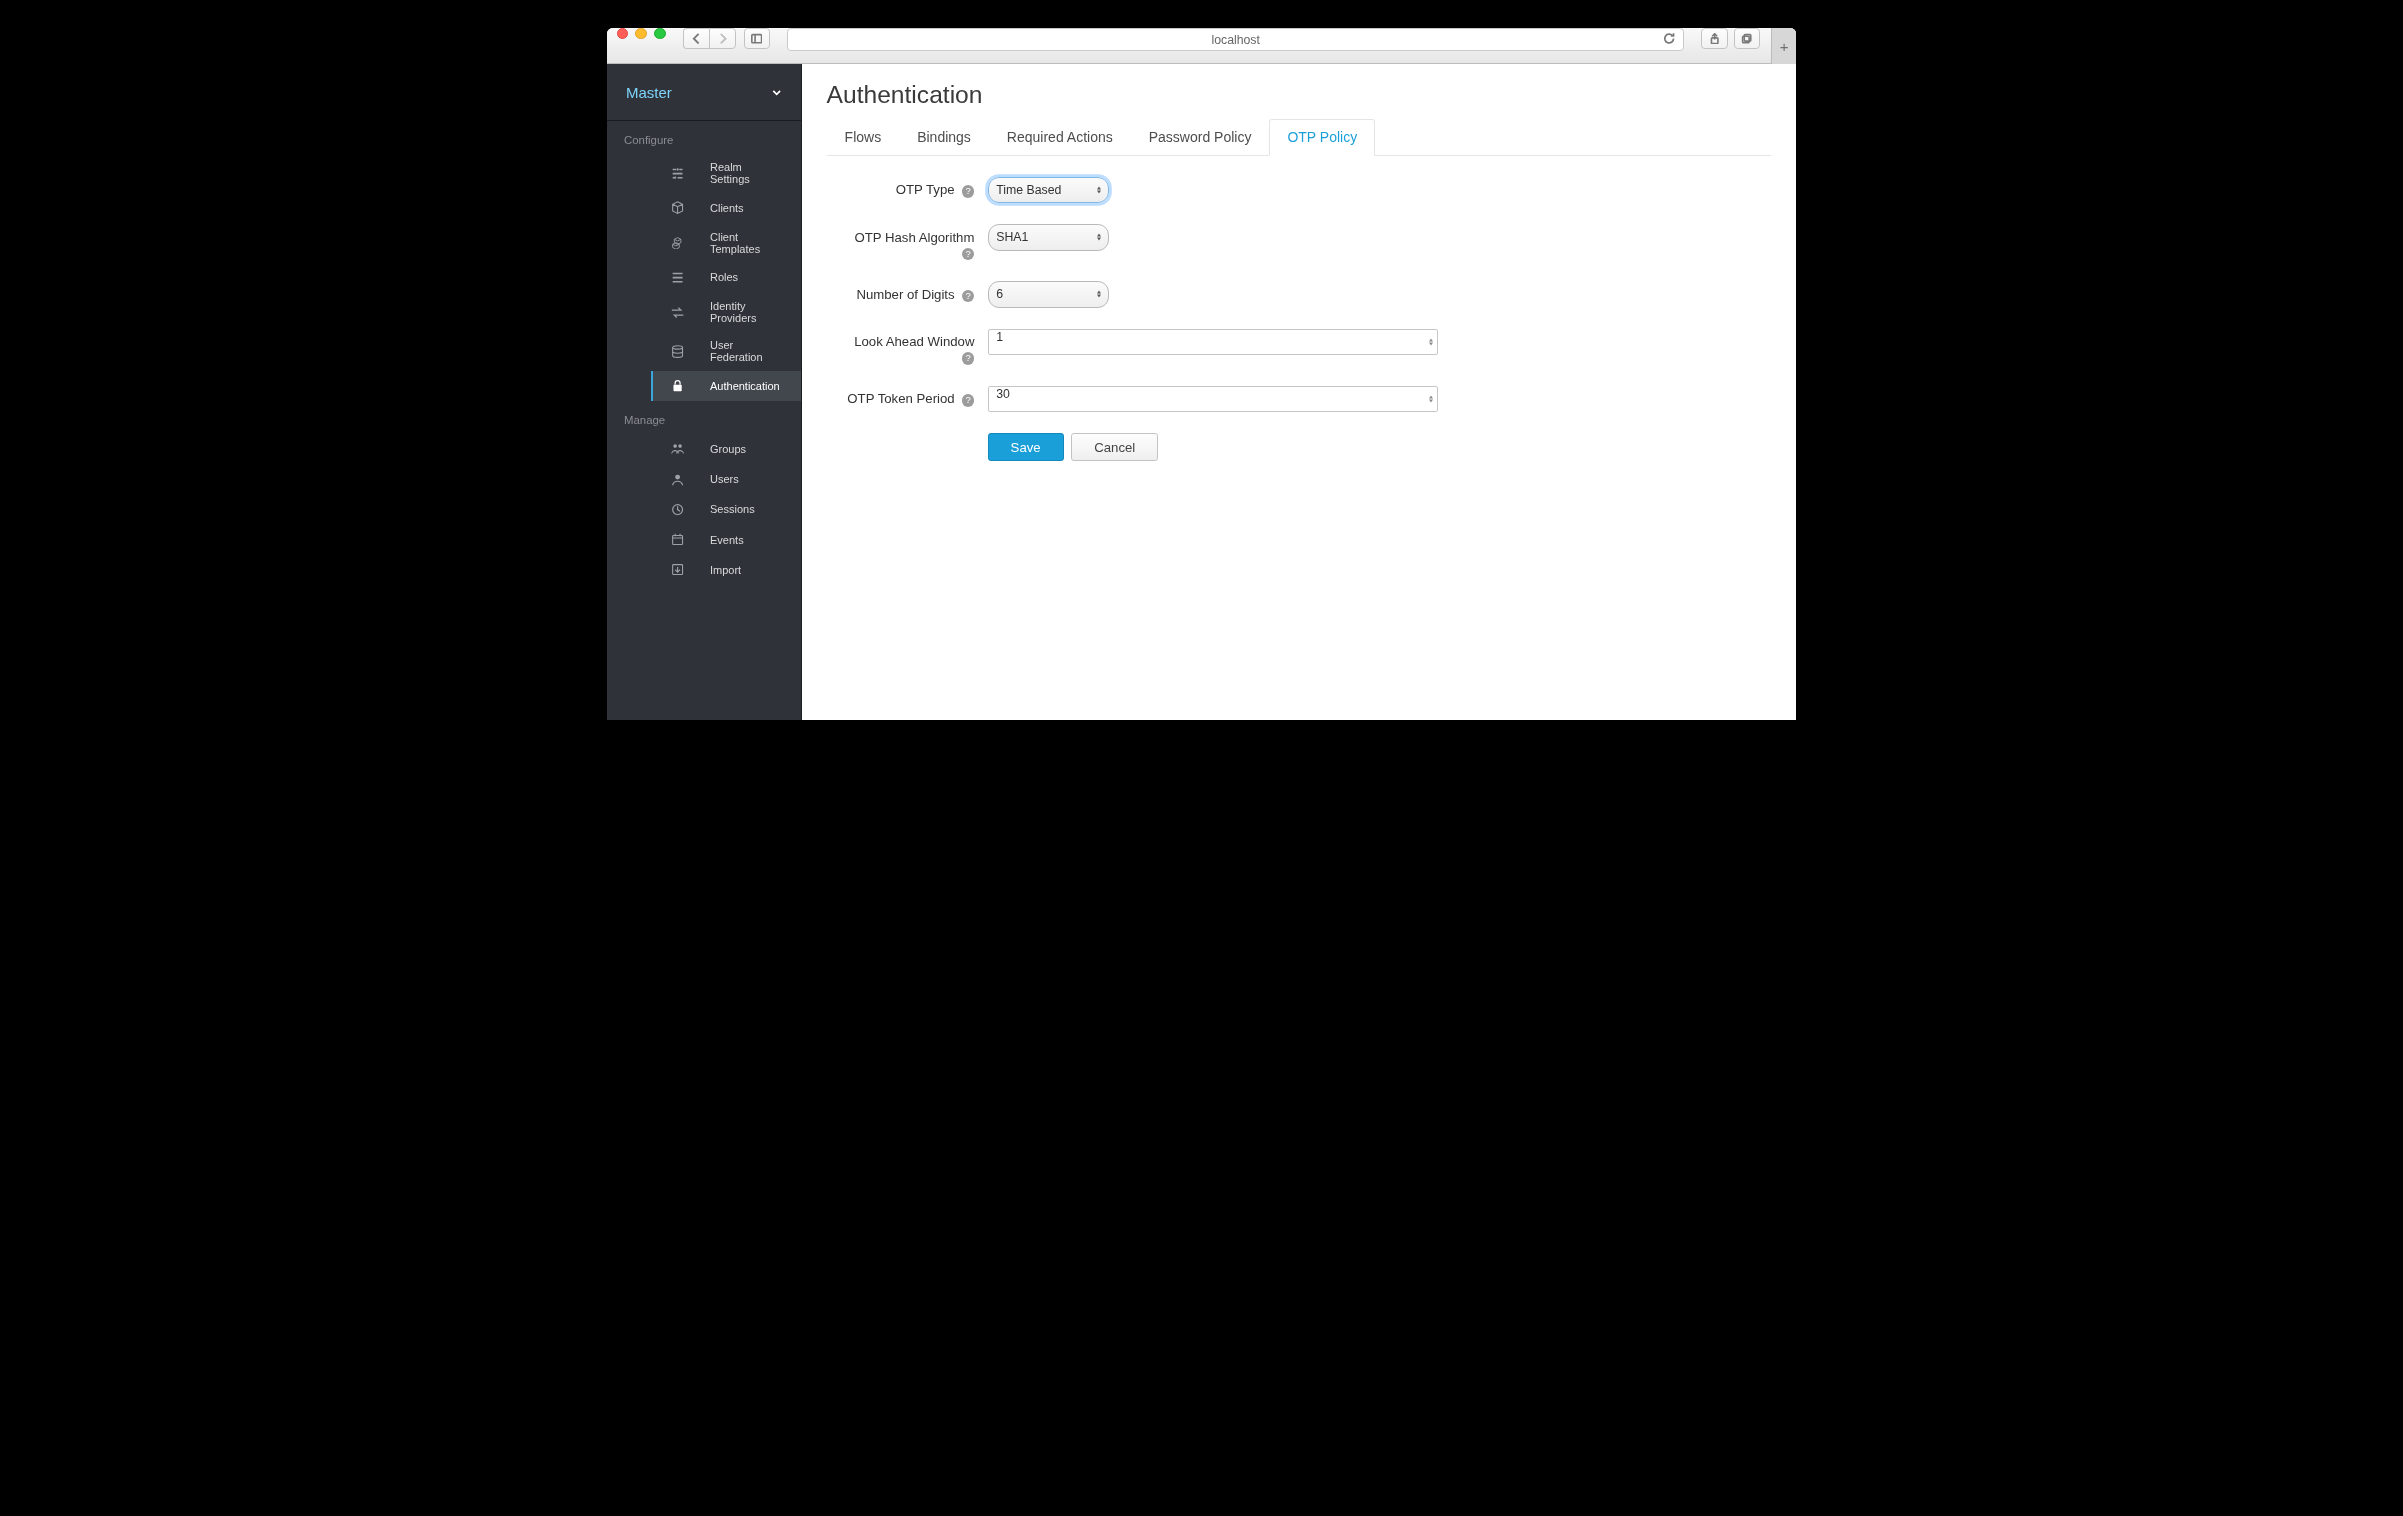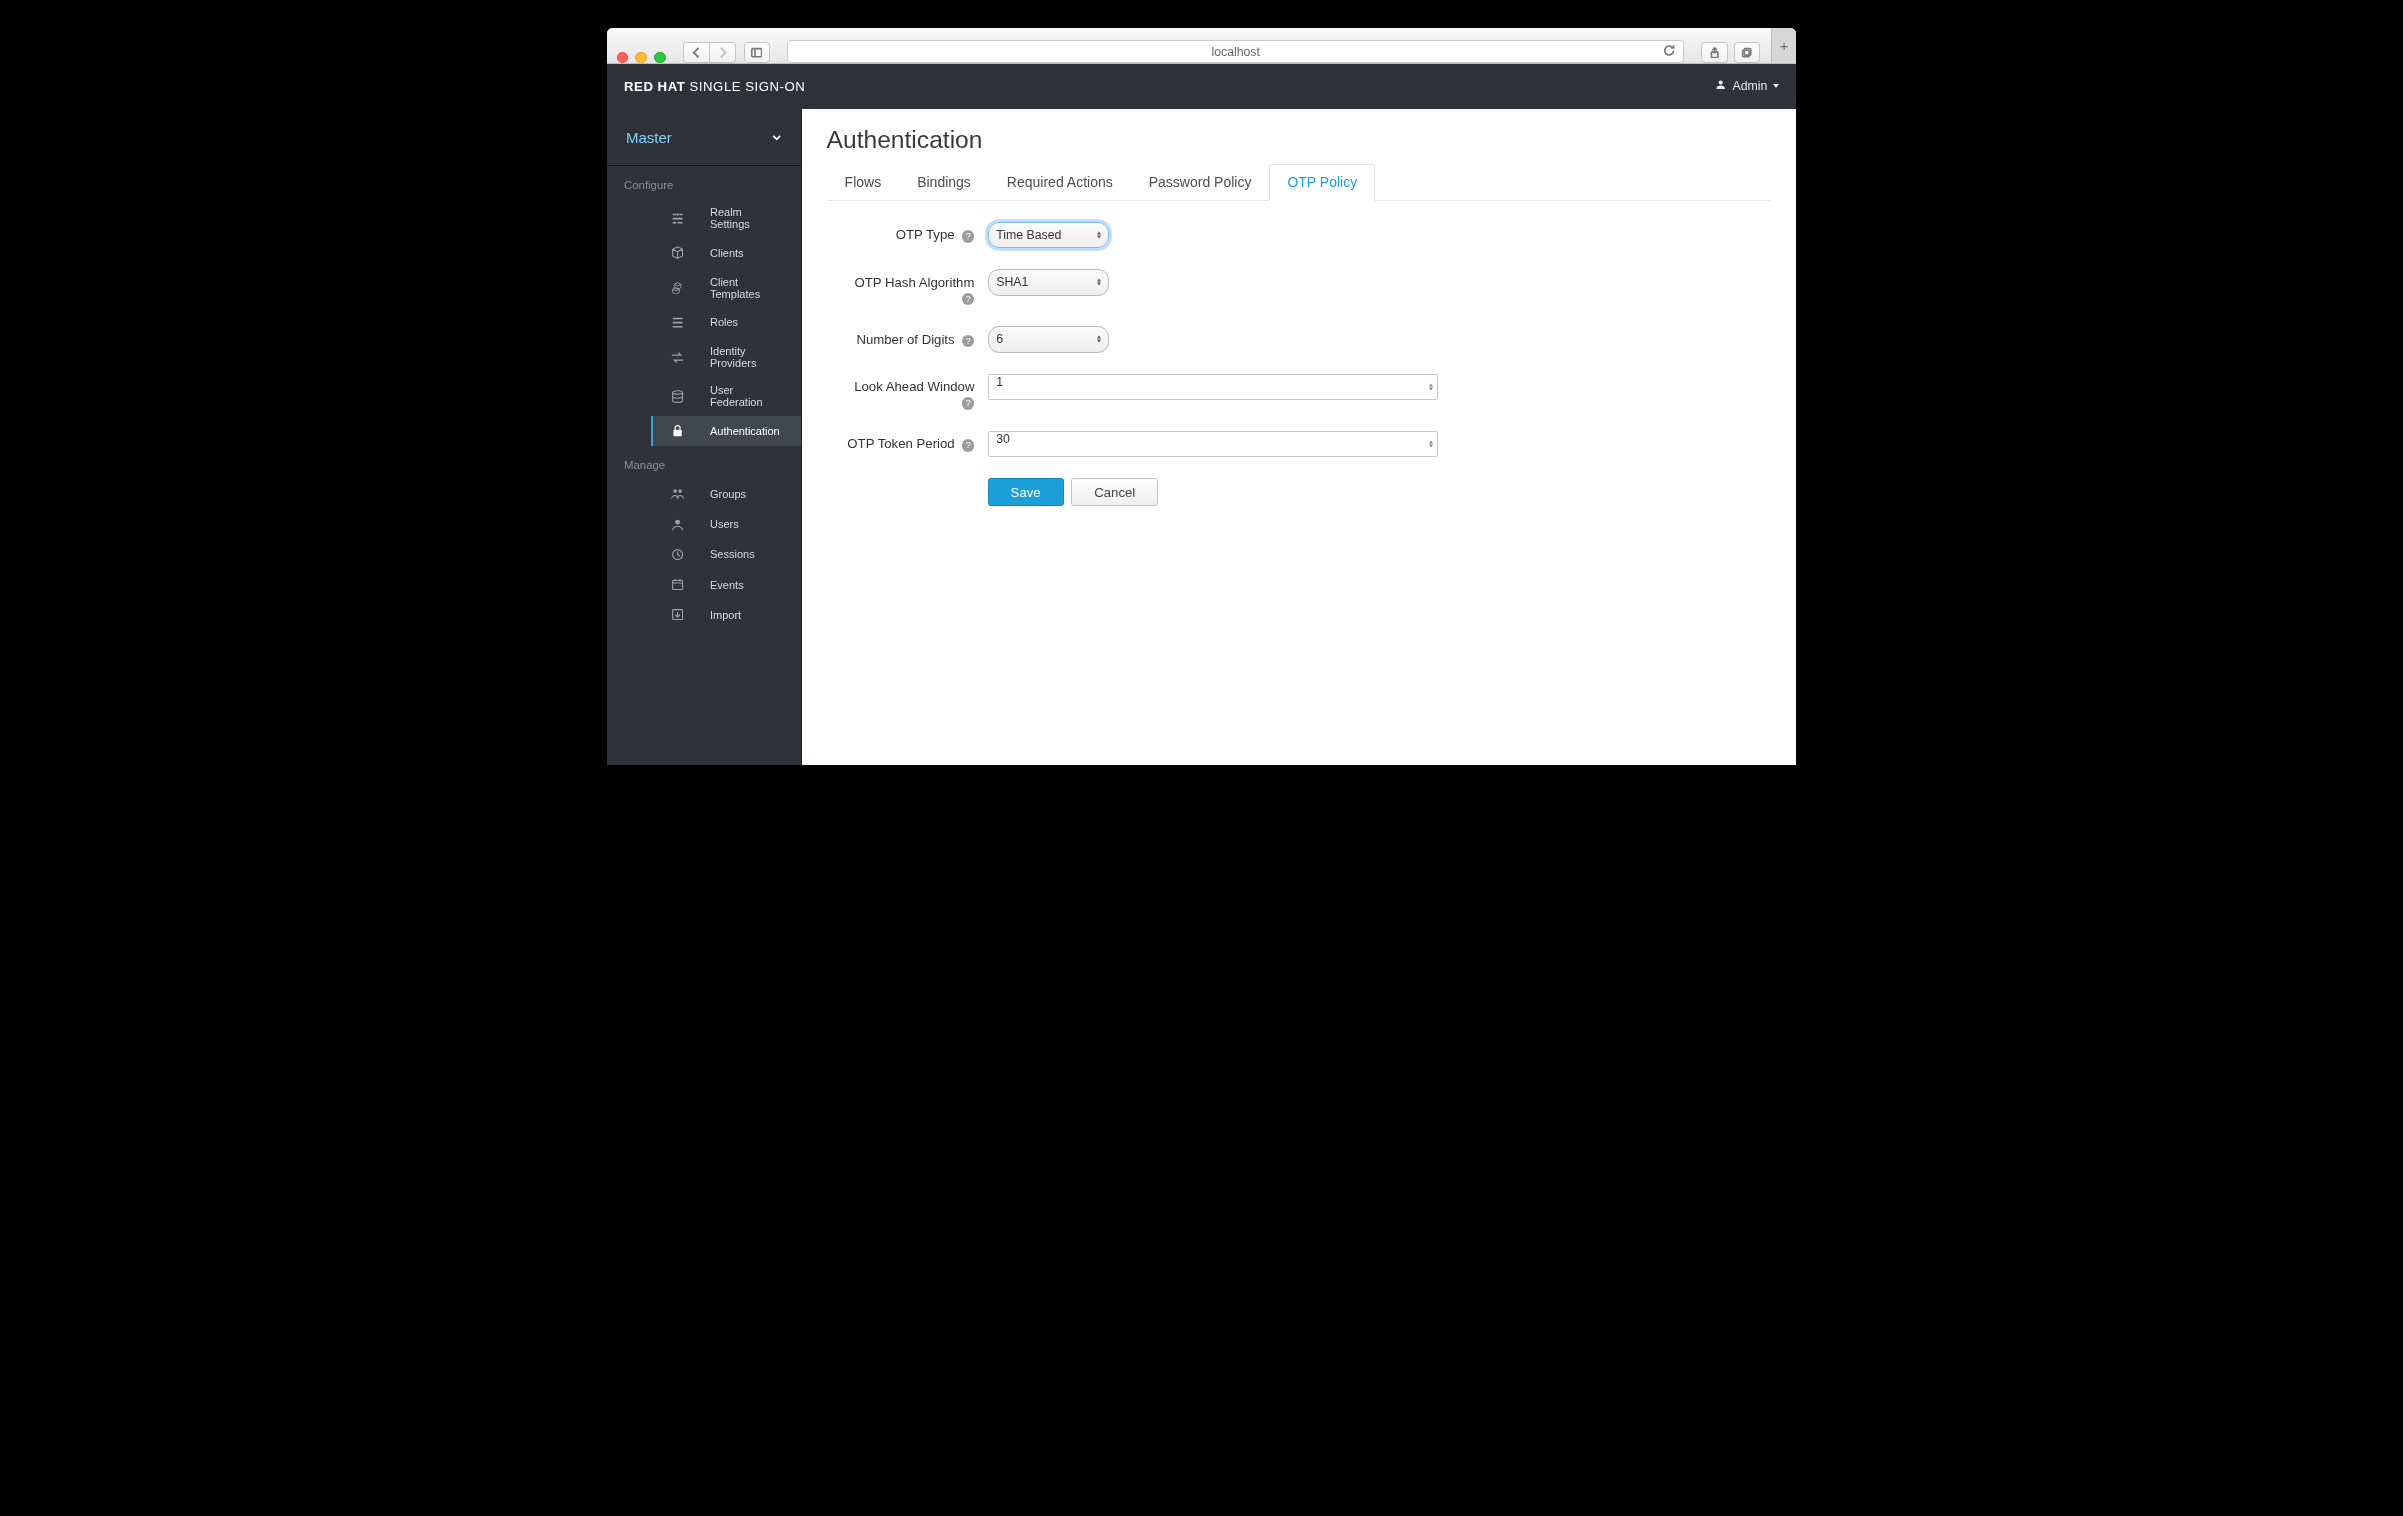--- a/index.html
+++ b/index.html
@@ -25,21 +25,21 @@
     box-shadow: 0 19px 57px rgba(0,0,0,.6);
     overflow: hidden;
   }
 
   
   .browser-chrome {
     height: 36px;
     background: linear-gradient(#f9f9f9, #e6e6e6);
     border-bottom: 0.9px solid #bdbdbd;
     display: flex;
-    align-items: flex-end;
+    align-items: flex-start;
     padding: 0 9.5px;
     gap: 7.6px;
   }
   .traffic-lights { display: flex; gap: 7.6px; align-items: center; margin-right: 9.5px; }
   .tl { width: 11.4px; height: 11.4px; border-radius: 50%; }
   .tl-red { background: #ff5f57; border: 0.9px solid #e24640; }
   .tl-yellow { background: #ffbd2e; border: 0.9px solid #e1a126; }
   .tl-green { background: #28c940; border: 0.9px solid #1bad2c; }
   .chrome-btn {
     width: 26.5px; height: 21px;
@@ -218,35 +218,20 @@
         <div class="chrome-btn">
           <svg viewBox="0 0 14 14">
               <rect x="2" y="4" width="8" height="8" rx="1"></rect>
               <rect x="4" y="2" width="8" height="8" rx="1"></rect>
             </svg>
         </div>
       </div>
       <div class="new-tab-btn">+</div>
     </div>
 
-    <div class="app-bar">
-      <div class="brand">
-        <span class="bold">RED HAT</span>
-        <span class="light">SINGLE SIGN-ON</span>
-      </div>
-      <div class="user-menu">
-        <span>
-          <svg viewBox="0 0 16 16">
-              <path d="M8 8a3 3 0 1 0 0-6 3 3 0 0 0 0 6zm0 1c-3 0-6 1.5-6 4v1h12v-1c0-2.5-3-4-6-4z"></path>
-            </svg>
-        </span>
-        <span>Admin</span>
-        <span class="caret-down"></span>
-      </div>
-    </div>
 
     <div class="app-body">
 
       <nav class="sidebar">
         <div class="realm-select">
           <span>Master</span>
           <span class="chev">
             <svg width="11.4" height="11.4" viewBox="0 0 12 12">
                 <polyline points="2,4 6,8 10,4" fill="none" stroke="#fff" stroke-width="2"></polyline>
               </svg>

